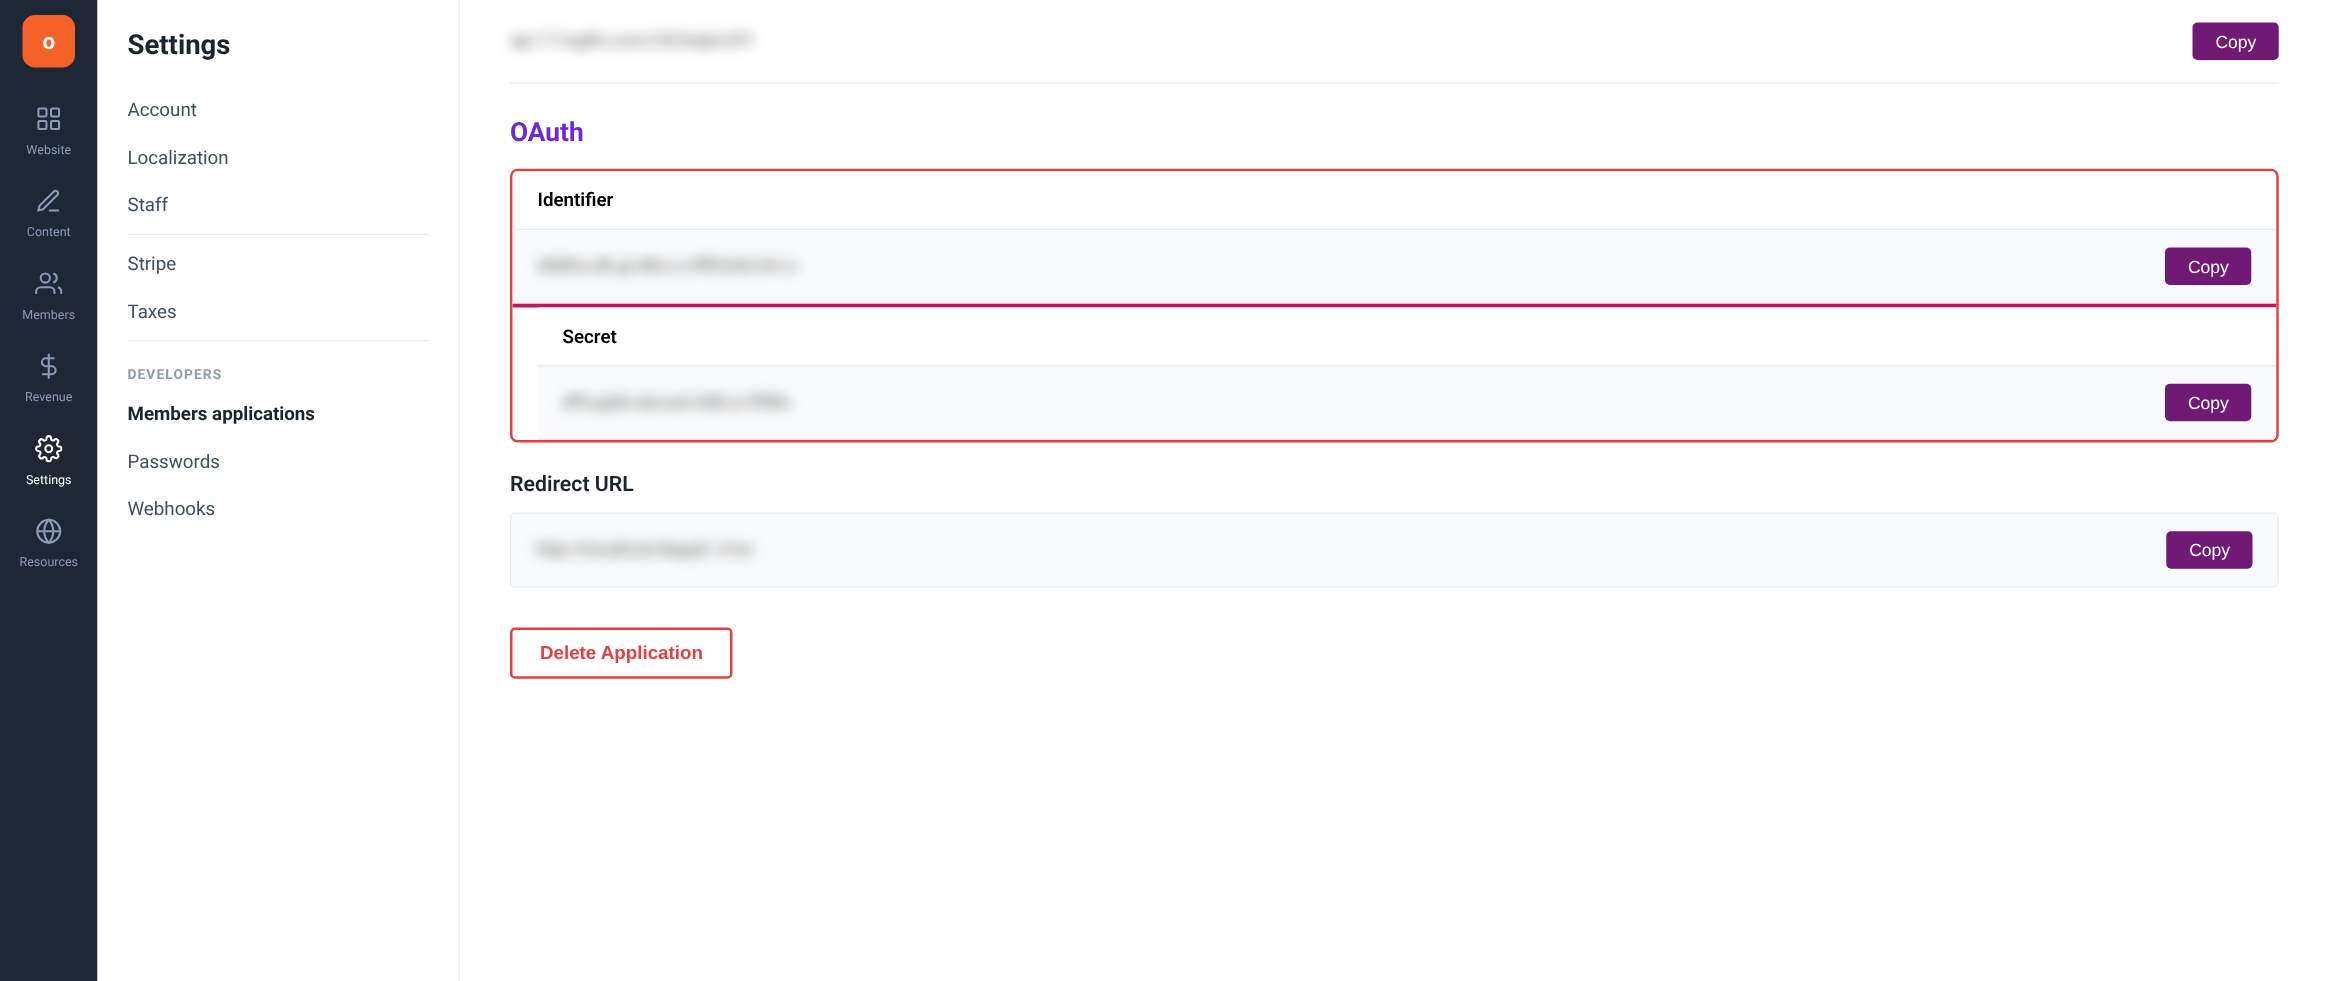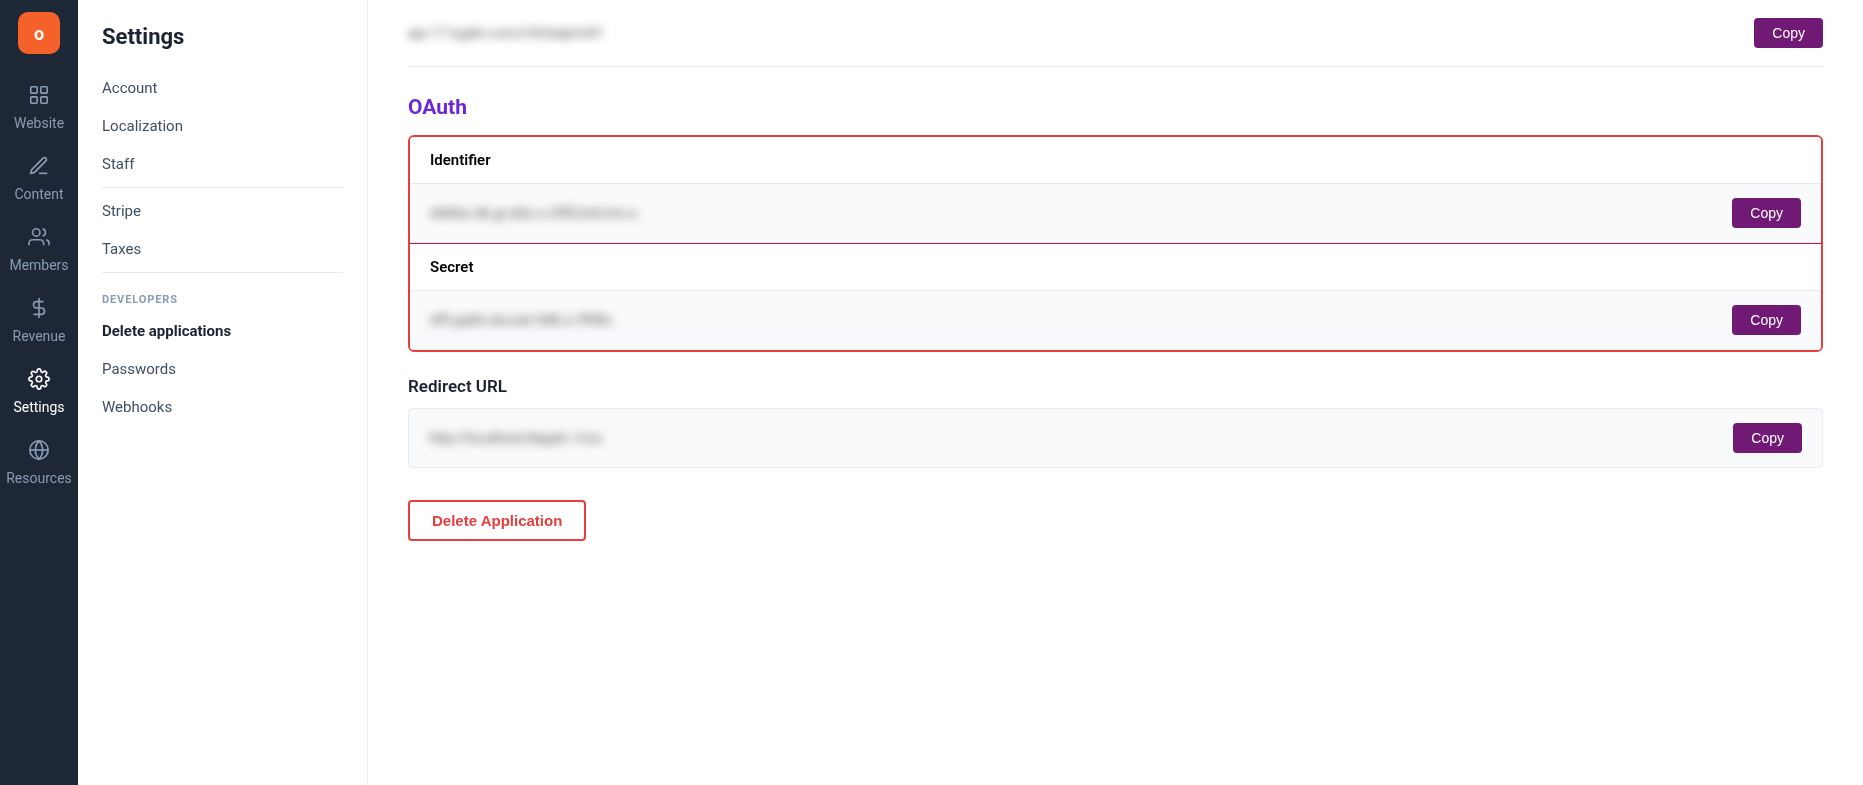--- a/index.html
+++ b/index.html
@@ -36,21 +36,21 @@
       align-items: center;
       gap: 4px;
       padding: 10px 8px;
       border-radius: 8px;
       cursor: pointer;
       width: 68px;
       color: #8a9bb5;
     }
     .icon-nav-item.active { color: #ffffff; background: transparent; }
     .icon-nav-item .nav-icon { font-size: 20px; }
-    .icon-nav-item .nav-label { font-size: 14px; }
+    .icon-nav-item .nav-label { font-size: 10px; }
 
     
     .settings-sidebar {
       width: 290px;
       background: #ffffff;
       border-right: 1px solid #e8ecf0;
       padding: 24px 0;
       flex-shrink: 0;
       overflow-y: auto;
     }
@@ -270,21 +270,21 @@
   <a class="sidebar-nav-item">Staff</a>
 
   <hr class="sidebar-divider">
 
   <a class="sidebar-nav-item">Stripe</a>
   <a class="sidebar-nav-item">Taxes</a>
 
   <hr class="sidebar-divider">
   <div class="sidebar-section-label">DEVELOPERS</div>
 
-  <a class="sidebar-nav-item active">Delete applications</a>
+  <a class="sidebar-nav-item active">Members applications</a>
   <a class="sidebar-nav-item">Passwords</a>
   <a class="sidebar-nav-item">Webhooks</a>
 </aside>
 
 <main class="main-content">
 
   
   <div class="blurred-row">
     <span class="blurred-text">api.17.logthr.com/l/8/kalpl/e91</span>
     <button class="copy-btn">Copy</button>
@@ -297,21 +297,21 @@
   <div class="oauth-box">
 
     <div class="oauth-field">
       <div class="oauth-field-header">Identifier</div>
       <div class="oauth-field-value-row">
         <span class="blurred-text">dddlss.dk.gr.dds.s.c9f8.bnb.hm.s.</span>
         <button class="copy-btn">Copy</button>
       </div>
     </div>
 
-    <div class="oauth-field" style="border-top: 1px solid #be185d;">
+    <div class="oauth-field" style="border-top: 3px solid #be185d; padding-left: 20px;">
       <div class="oauth-field-header">Secret</div>
       <div class="oauth-field-value-row">
         <span class="blurred-text">df9.ppbh.docoet.9d8.cr.f9f8n.</span>
         <button class="copy-btn">Copy</button>
       </div>
     </div>
 
   </div>
 
   

